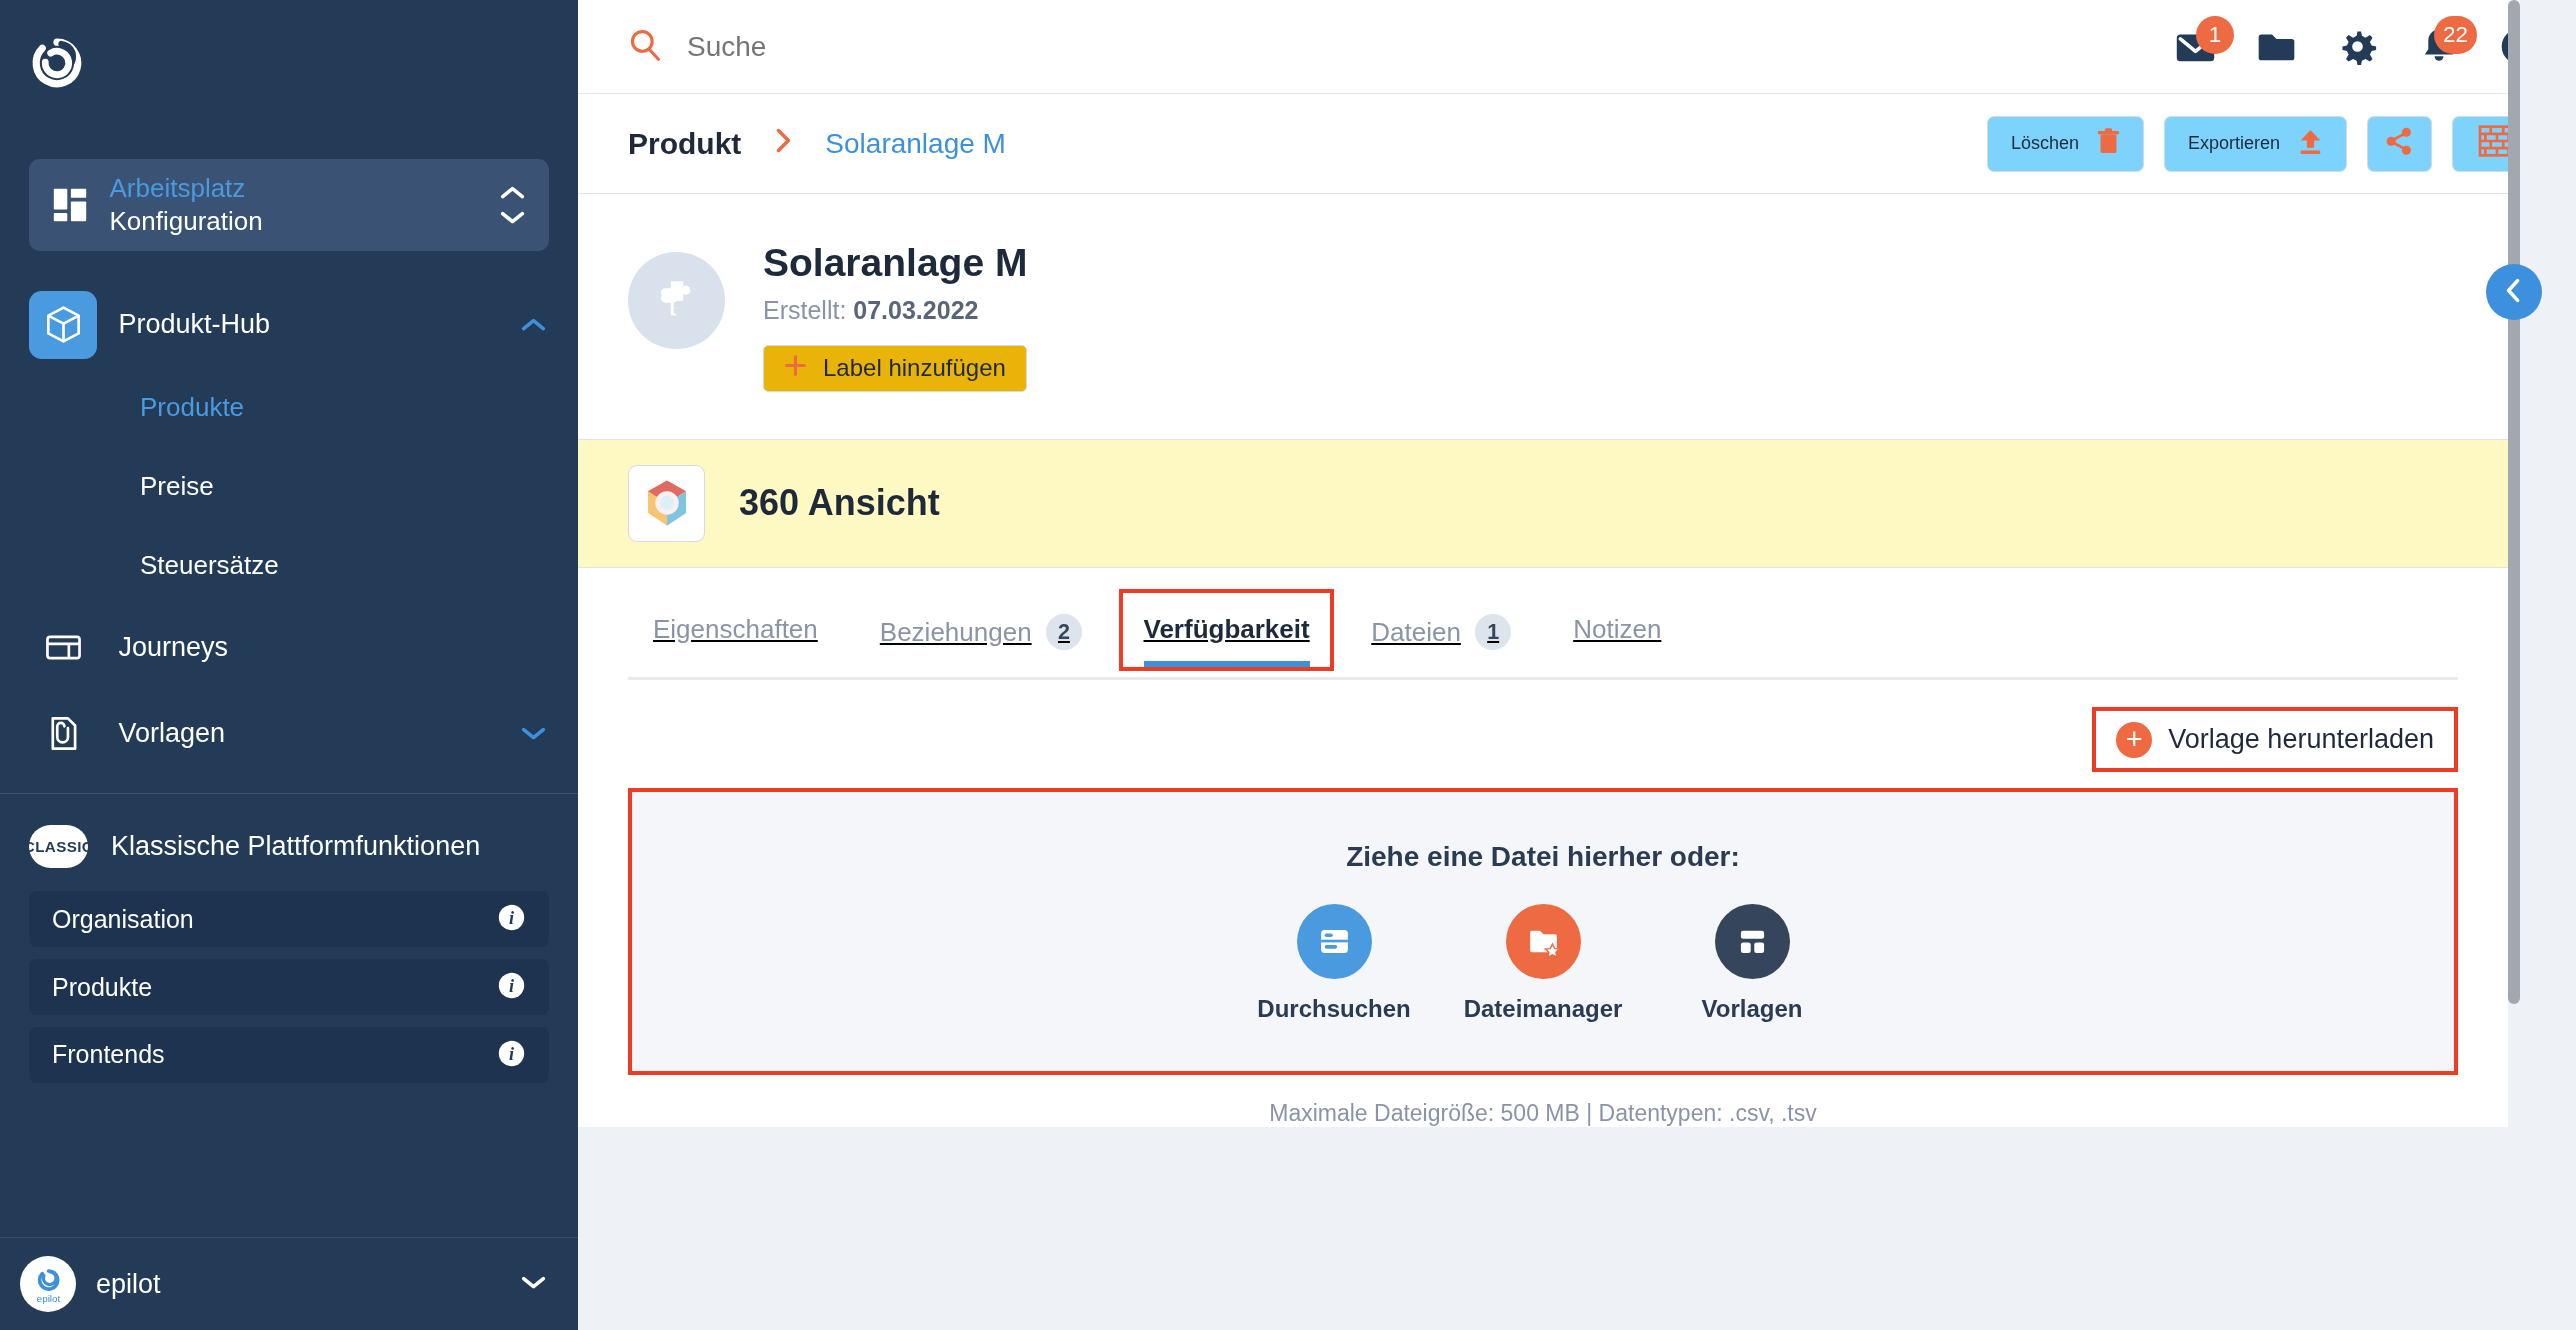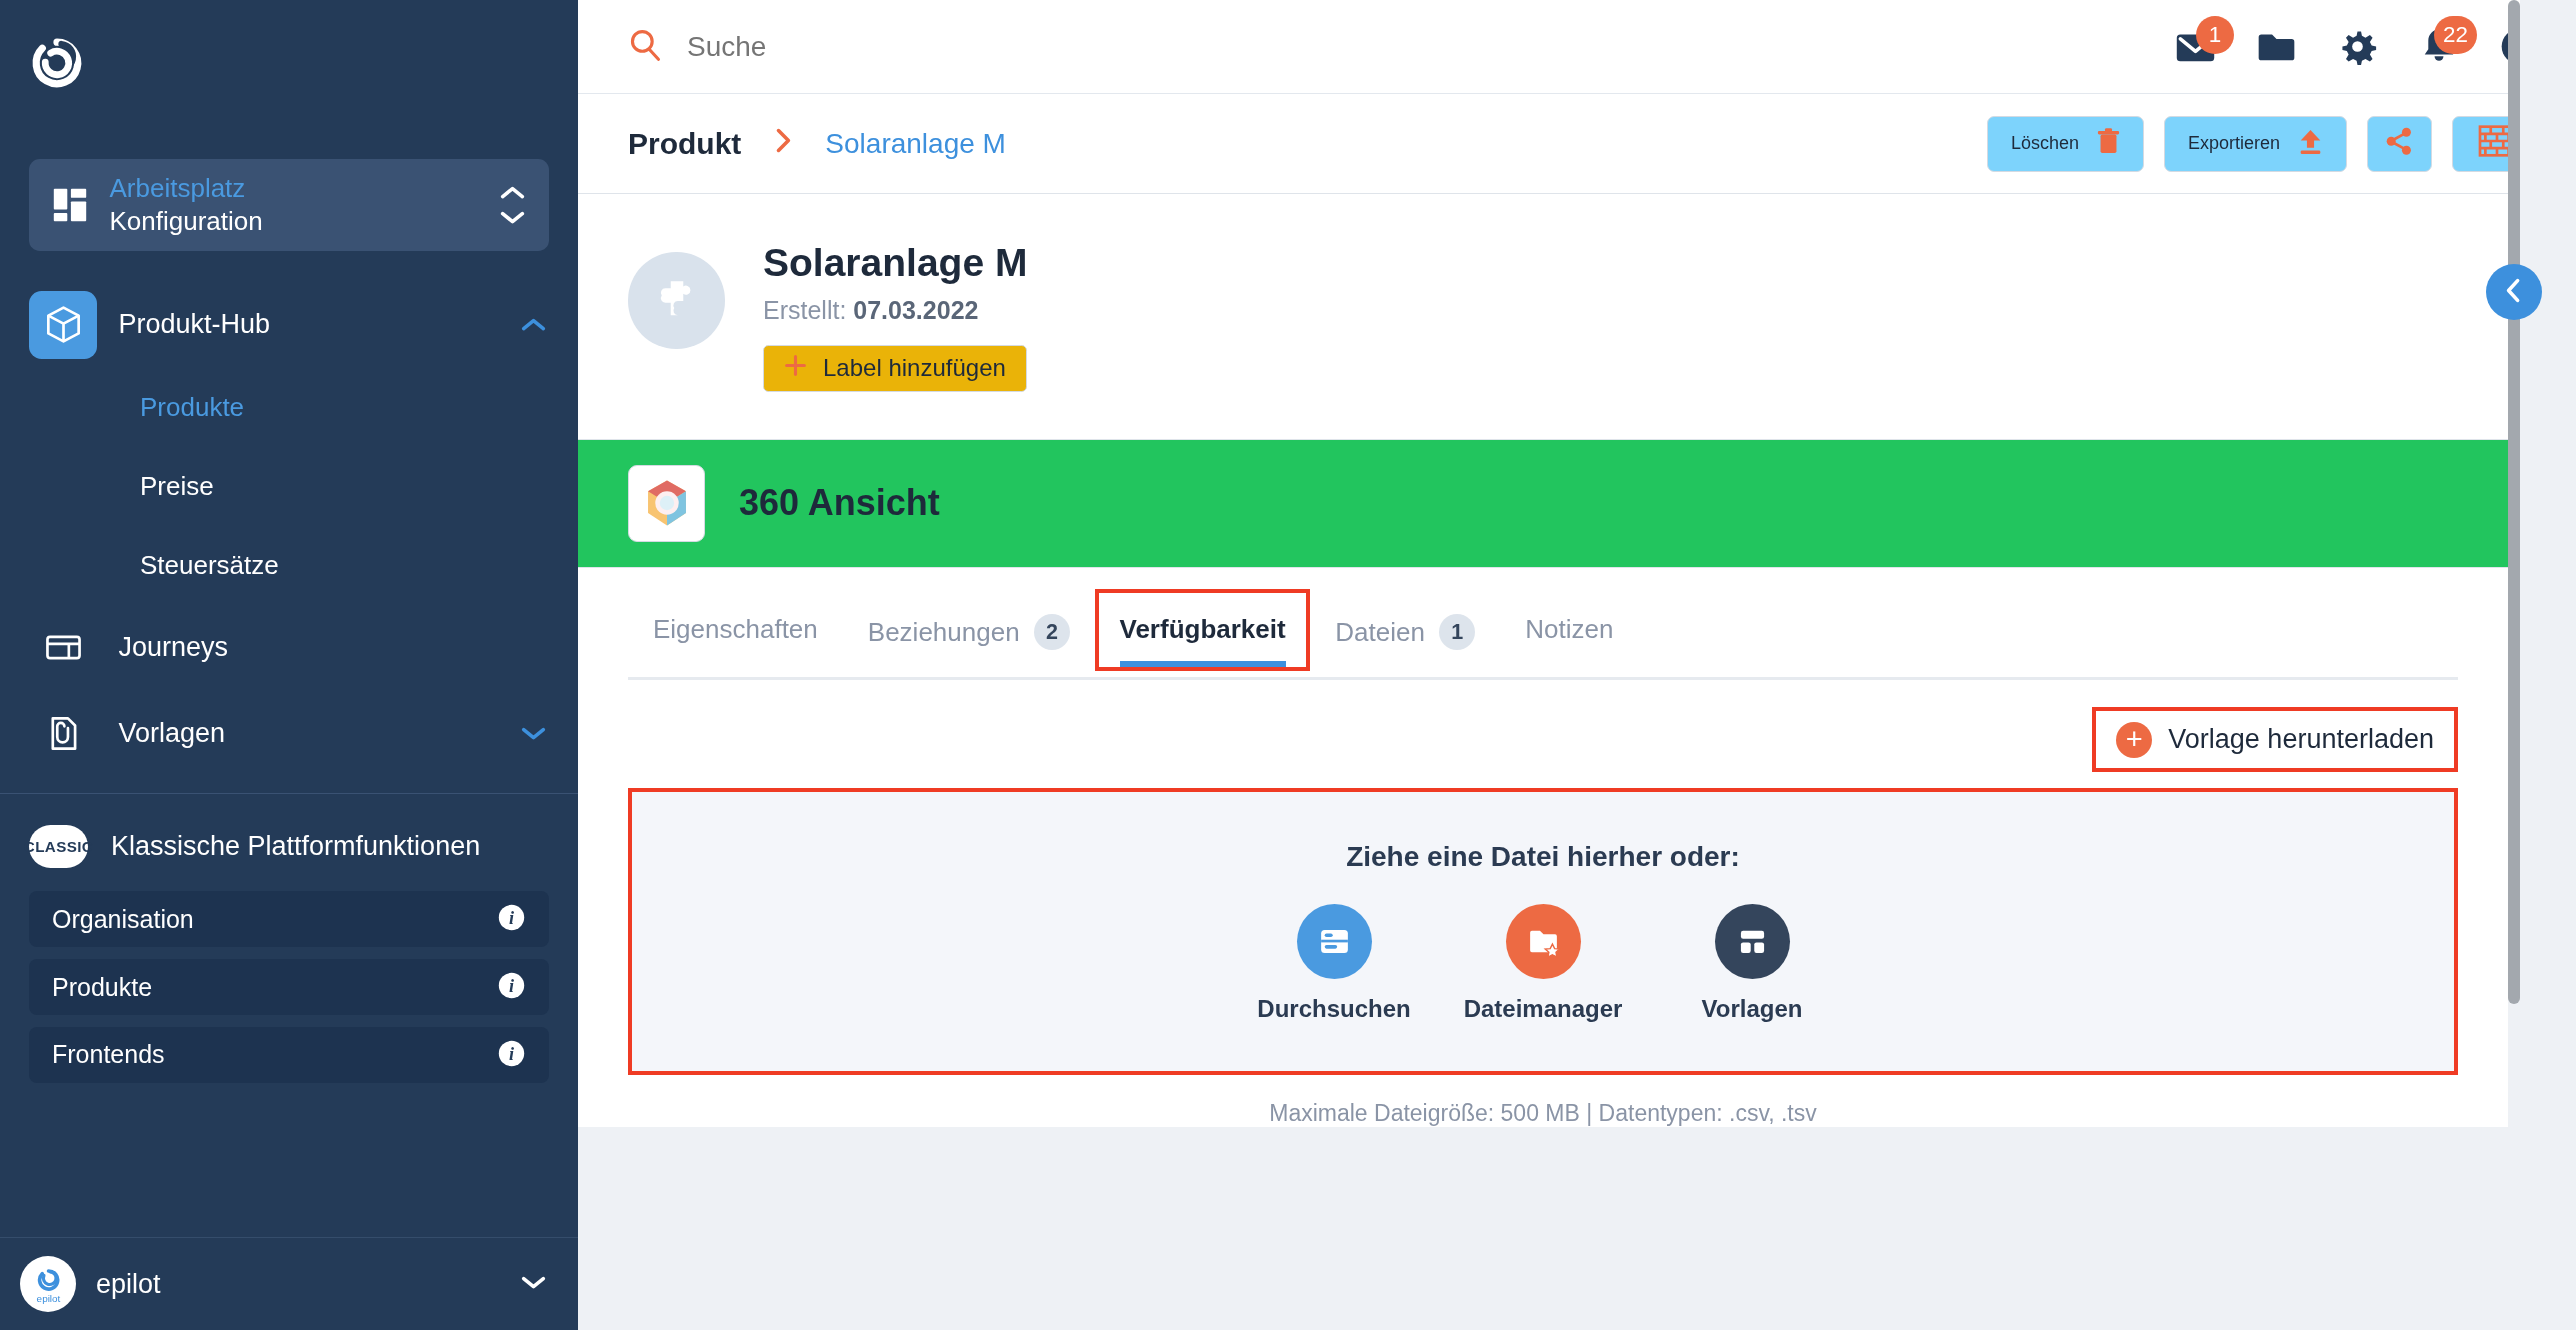--- a/index.html
+++ b/index.html
@@ -169,34 +169,34 @@
   .prod-created b { color: #5a6678; }
   .label-btn {
     margin-top: 9px;
     height: 47px; border: 0.9px solid #d4dae2; border-radius: 5.4px; background: #eab308;
     display: inline-flex; align-items: center; gap: 16px; padding: 0 20px;
     font-size: 24px; color: #1e2a3b; width: fit-content;
     font-family: "Liberation Sans", sans-serif;
   }
 
   .view360 {
-    background: #22c55e;
+    background: #fef9c3;
     border-bottom: 0.9px solid #dfe4ea;
     display: flex; align-items: center; gap: 34px;
     padding: 25px 0 25px 50px;
   }
   .v360-tile {
     width: 77px; height: 77px; border: 0.9px solid #d4dae2; border-radius: 9px;
     background: #fff; display: flex; align-items: center; justify-content: center;
     flex: 0 0 77px;
   }
   .v360-title { font-size: 36px; font-weight: bold; color: #1e2a3b; }
 
   .tabs-card { background: #ffffff; padding-top: 21.5px; }
-  .tabs-row { display: flex; align-items: flex-start; padding: 0 50px; gap: 0; position: relative; }
+  .tabs-row { display: flex; align-items: flex-start; padding: 0 50px; gap: 12px; position: relative; text-decoration: underline; }
   .tab {
     font-size: 26px; color: #8a94a6; padding: 25px 25px 27px 25px;
     display: flex; align-items: center; gap: 14.3px; position: relative;
     background: transparent;
   }
   .tab.selected { color: #1e2a3b; font-weight: bold; }
   .tab.highlight { border: 4.5px solid #ef3b24; padding: 20.6px 20.6px 22.4px 20.6px; }
   .tab-underline {
     position: absolute; left: 20.6px; right: 20.6px; bottom: 0px;
     height: 6.3px; background: #3d90dd;

